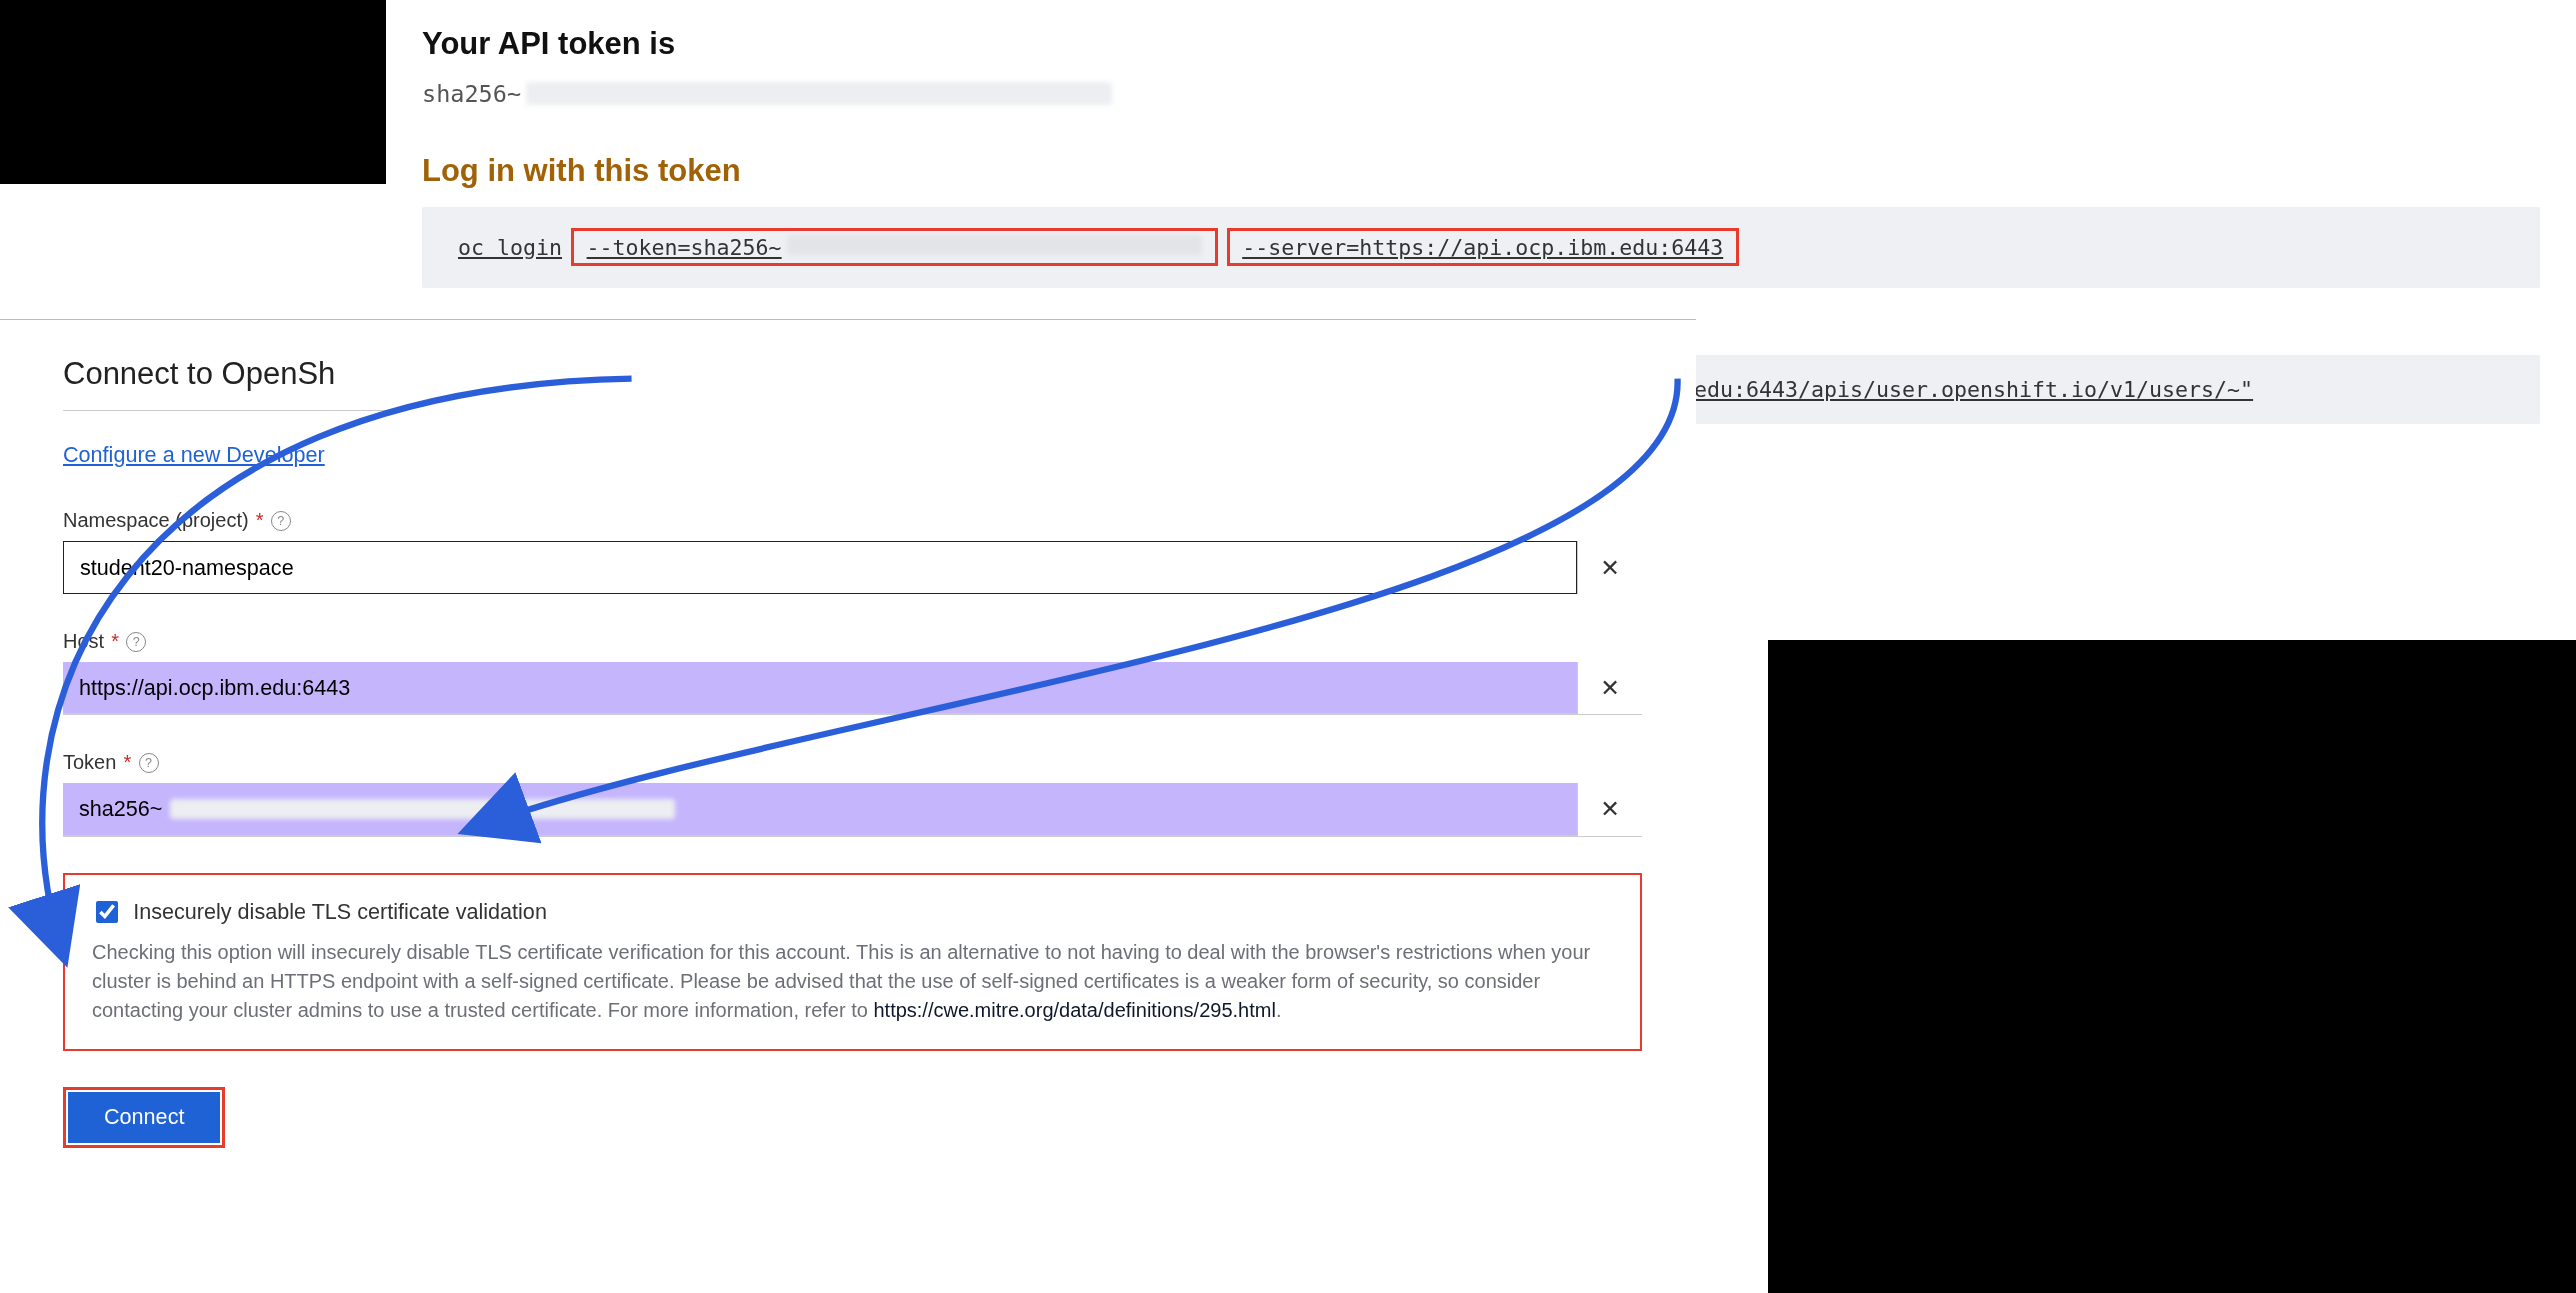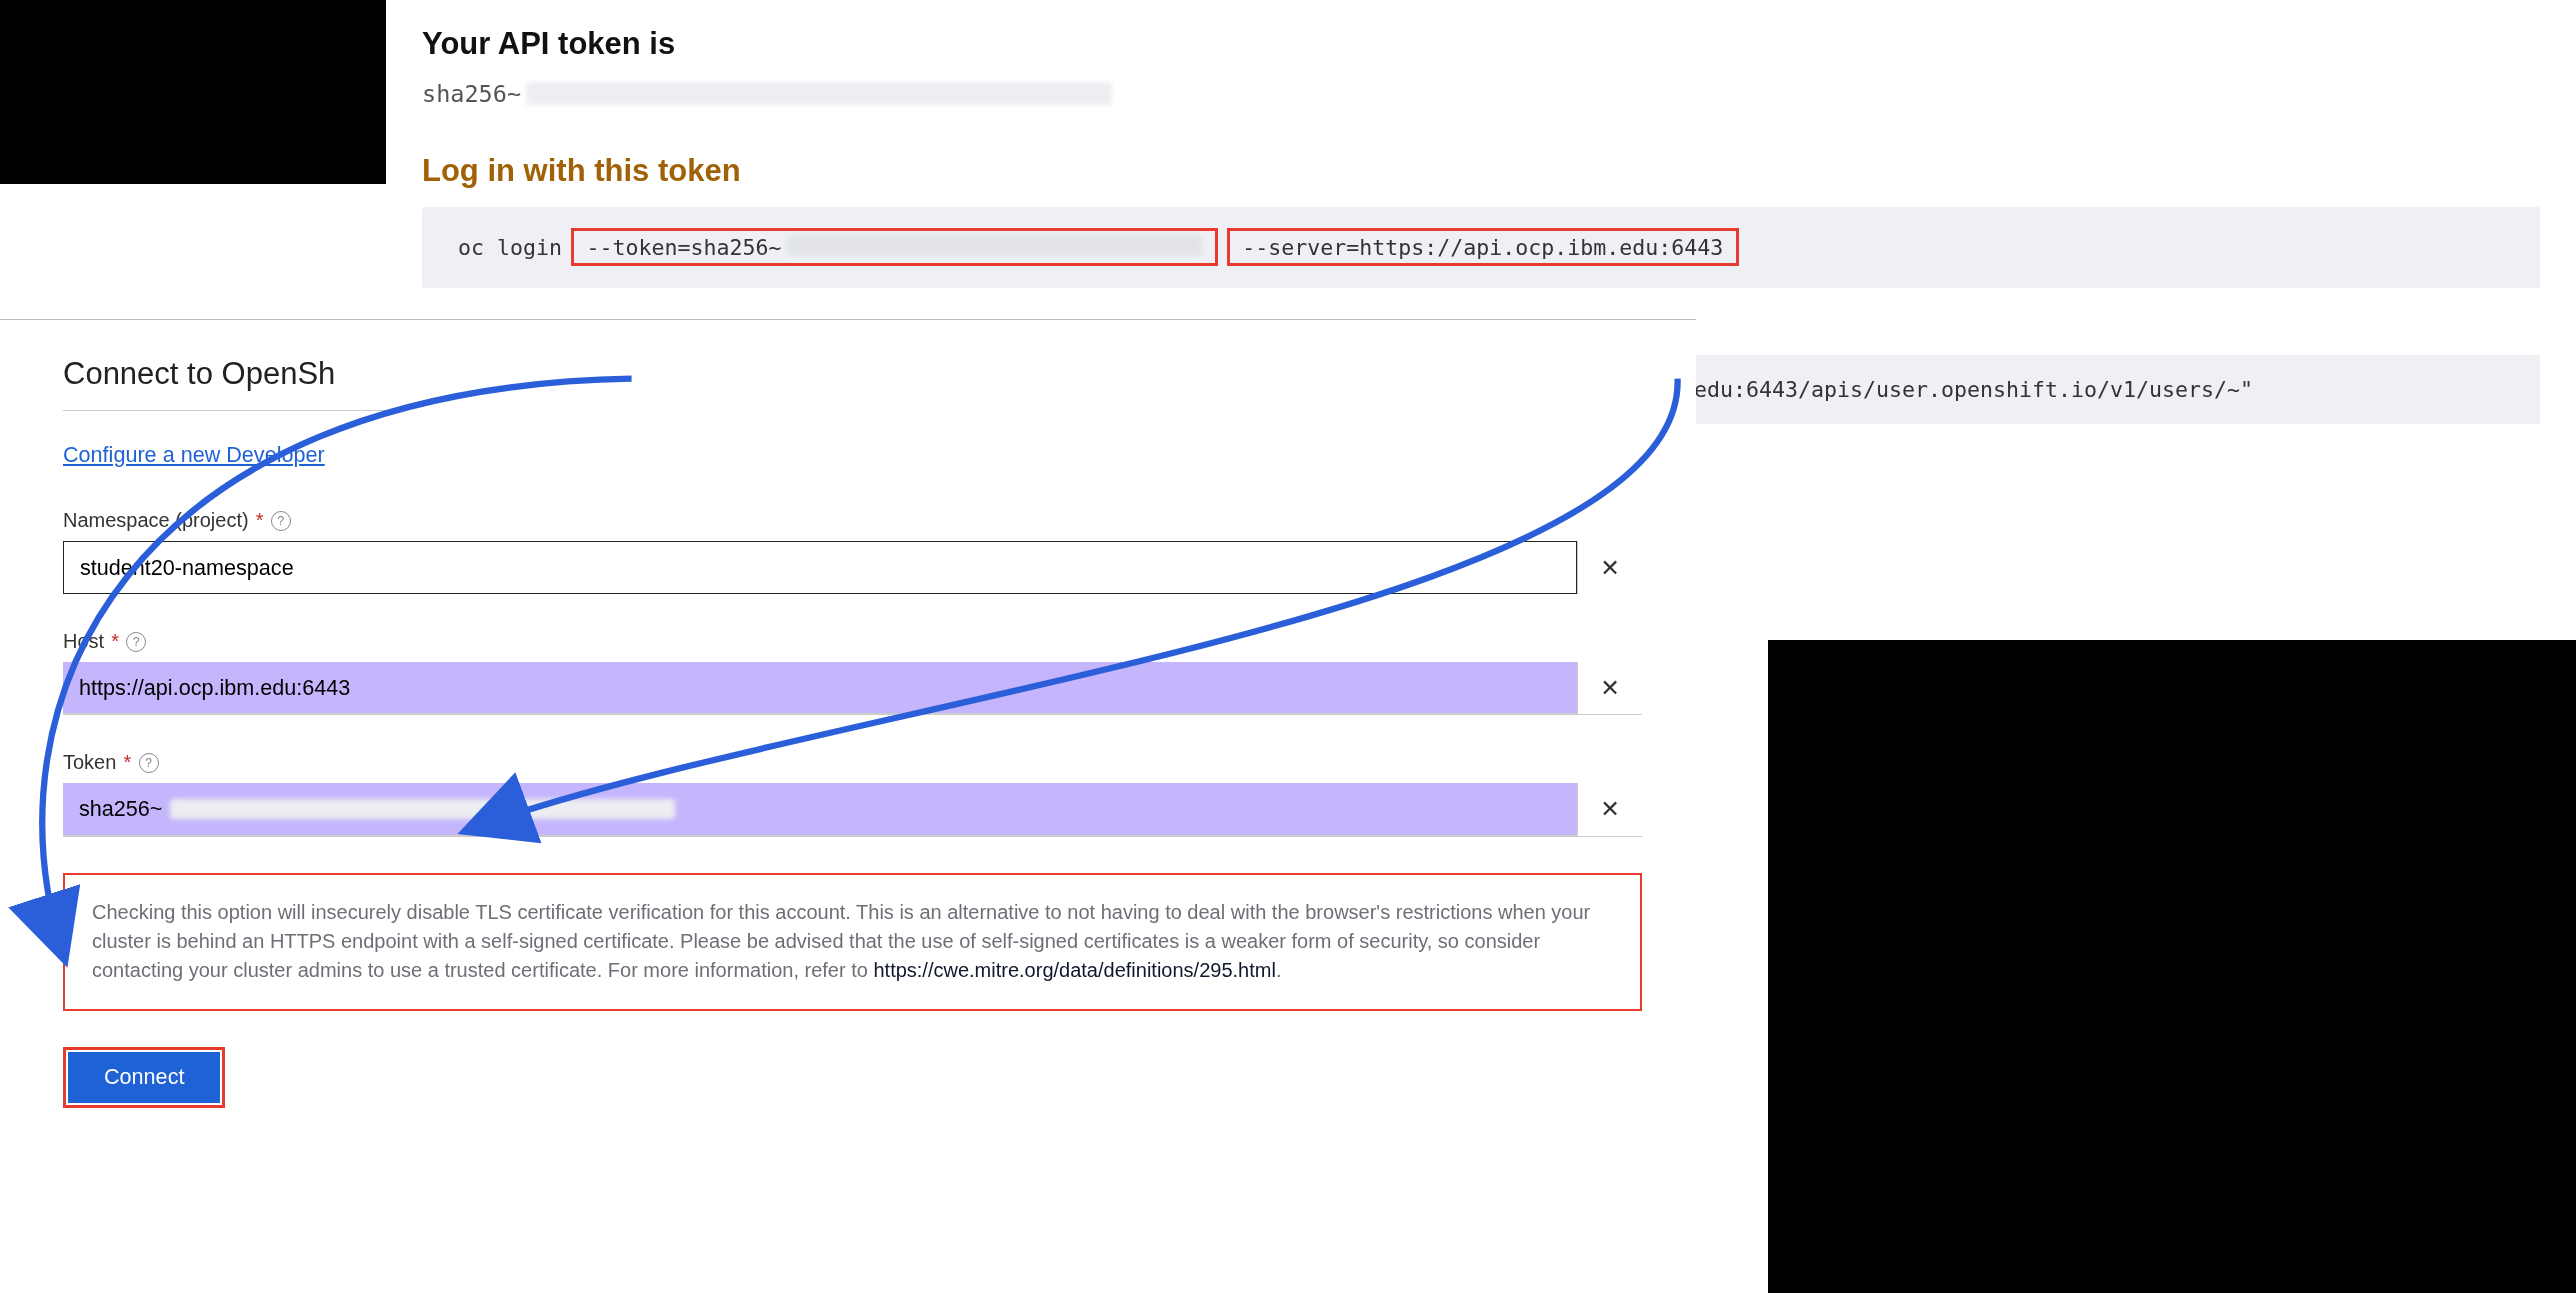--- a/index.html
+++ b/index.html
@@ -53,20 +53,21 @@
     background: #eef0f4;
     padding: 21.6px 36px;
     font-family: "Menlo","Consolas",monospace;
     font-size: 21.6px;
     color: #333;
     display: flex;
     align-items: center;
     flex-wrap: wrap;
     gap: 9px;
     border-radius: 1.8px;
+    text-decoration: underline;
   }
   .redbox {
     border: 3.6px solid #e63b2e;
     padding: 3.6px 12.6px;
     display: inline-flex;
     align-items: flex-start;
     gap: 5.4px;
     background: transparent;
   }
   .api-note {
@@ -290,20 +291,24 @@
   <div class="field-row soft-row">
     <div class="field-input soft" style="display:flex;align-items:center;gap:7.2px;">
       <span>sha256~</span>
       <span class="blur-token"></span>
     </div>
     <button class="clear-btn">✕</button>
   </div>
 
   
   <div class="tls-box">
+    <div class="tls-head">
+      <input type="checkbox" class="tls-check" checked="" style="">
+      <span>Insecurely disable TLS certificate validation</span>
+    </div>
     <div class="tls-body">
       <span>Checking this option will insecurely disable TLS certificate verification for this account. This is an alternative to not having to deal with the browser's restrictions when your cluster is behind an HTTPS endpoint with a self-signed certificate. Please be advised that the use of self-signed certificates is a weaker form of security, so consider contacting your cluster admins to use a trusted certificate. For more information, refer to </span>
       <a href="#">https://cwe.mitre.org/data/definitions/295.html</a><span>.</span>
     </div>
   </div>
 
   
   <span class="connect-btn-wrap">
     <button class="connect-btn">Connect</button>
   </span>

